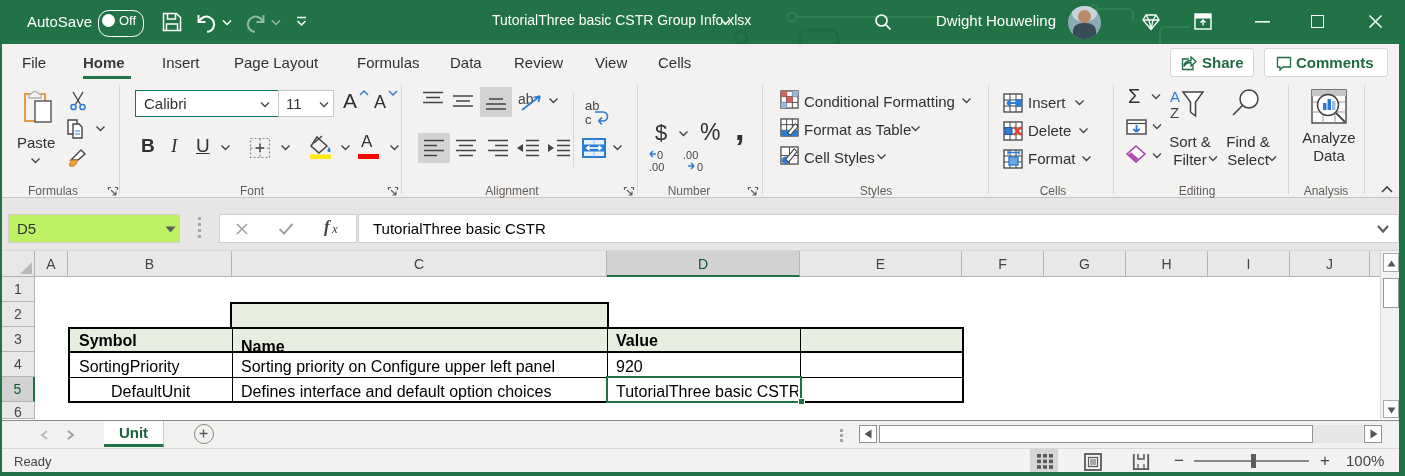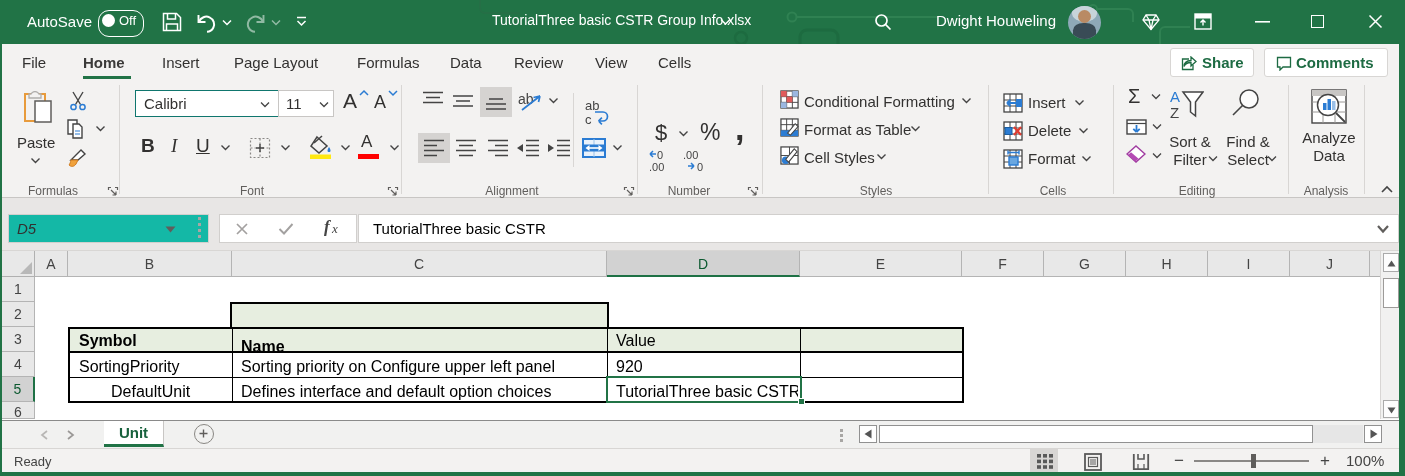--- a/index.html
+++ b/index.html
@@ -485,21 +485,21 @@
       <circle cx="20" cy="17" r="10.5" fill="#fff" stroke="#444" stroke-width="1.5"></circle>
       <rect x="15" y="15" width="3.5" height="7" fill="#2b7cd3"></rect>
       <rect x="19.5" y="11" width="3.5" height="11" fill="#2b7cd3"></rect>
       <rect x="24" y="13" width="3.5" height="9" fill="#9bc0e8"></rect>
       <path d="M28 25 L37 34" stroke="#444" stroke-width="1.8"></path>
     </svg>
     <div class="abs" style="left:1297px;top:48px;width:60px;font-size:15px;color:#323130;text-align:center;line-height:18px;">Analyze<br>Data</div>
   </div>
   <div id="fbar" class="abs">
 
-    <div class="abs" style="left:6px;top:16px;width:201px;height:29px;background:#14b8a6;border:1px solid #d1cfcd;font-style:italic;">
+    <div class="abs" style="left:6px;top:16px;width:172px;height:29px;background:#bef264;border:1px solid #d1cfcd;">
       <span class="abs" style="left:8px;top:5px;font-size:15px;color:#323130;">D5</span>
       <svg class="abs" style="left:156px;top:11px" width="11" height="7" viewBox="0 0 11 7">
         <path d="M0.5 0.5 H10.5 L5.5 6.5 Z" fill="#605e5c"></path>
       </svg>
     </div>
 
     <div class="abs" style="left:196px;top:19px;width:3px;height:3px;background:#a8a6a4;box-shadow:0 6px 0 #a8a6a4, 0 12px 0 #a8a6a4, 0 18px 0 #a8a6a4;"></div>
 
     <div class="abs" style="left:217px;top:16px;width:138px;height:29px;background:#fff;border:1px solid #d1cfcd;">
       <svg class="abs" style="left:15px;top:7px" width="14" height="14" viewBox="0 0 14 14">
@@ -546,21 +546,21 @@
     <div class="rowh" style="top:126px;height:25px;line-height:24px;background:#d2d2d2;color:#0c5930;border-right:2px solid #1e7145;">5</div>
     <div class="rowh" style="top:151px;height:17px;line-height:20px;">6</div>
 
     <div class="abs" style="left:228px;top:51px;width:379px;height:27px;background:#e7eee0;border:2px solid #000;"></div>
 
     <div class="abs" style="left:66px;top:76px;width:896px;height:76px;border:2px solid #000;">
 
       <div class="abs" style="left:0;top:0;width:892px;height:24px;background:#e7eee0;border-bottom:2px solid #000;"></div>
       <div class="cell" style="left:4px;top:1px;width:158px;font-weight:bold;">Symbol</div>
       <div class="cell" style="left:166px;top:7px;width:369px;font-weight:bold;">Name</div>
-      <div class="cell" style="left:541px;top:1px;width:187px;font-weight:normal;">Value</div>
+      <div class="cell" style="left:541px;top:1px;width:187px;font-weight:bold;">Value</div>
 
       <div class="cell" style="left:4px;top:27px;width:158px;">SortingPriority</div>
       <div class="cell" style="left:166px;top:27px;width:369px;">Sorting priority on Configure upper left panel</div>
       <div class="cell" style="left:541px;top:27px;width:187px;">920</div>
       <div class="abs" style="left:0;top:48px;width:892px;height:1px;background:#000;"></div>
 
       <div class="cell" style="left:4px;top:52px;width:158px;margin-left:32px;">DefaultUnit</div>
       <div class="cell" style="left:166px;top:52px;width:369px;">Defines interface and default option choices</div>
       <div class="cell" style="left:541px;top:52px;width:187px;">TutorialThree basic CSTR</div>
 

